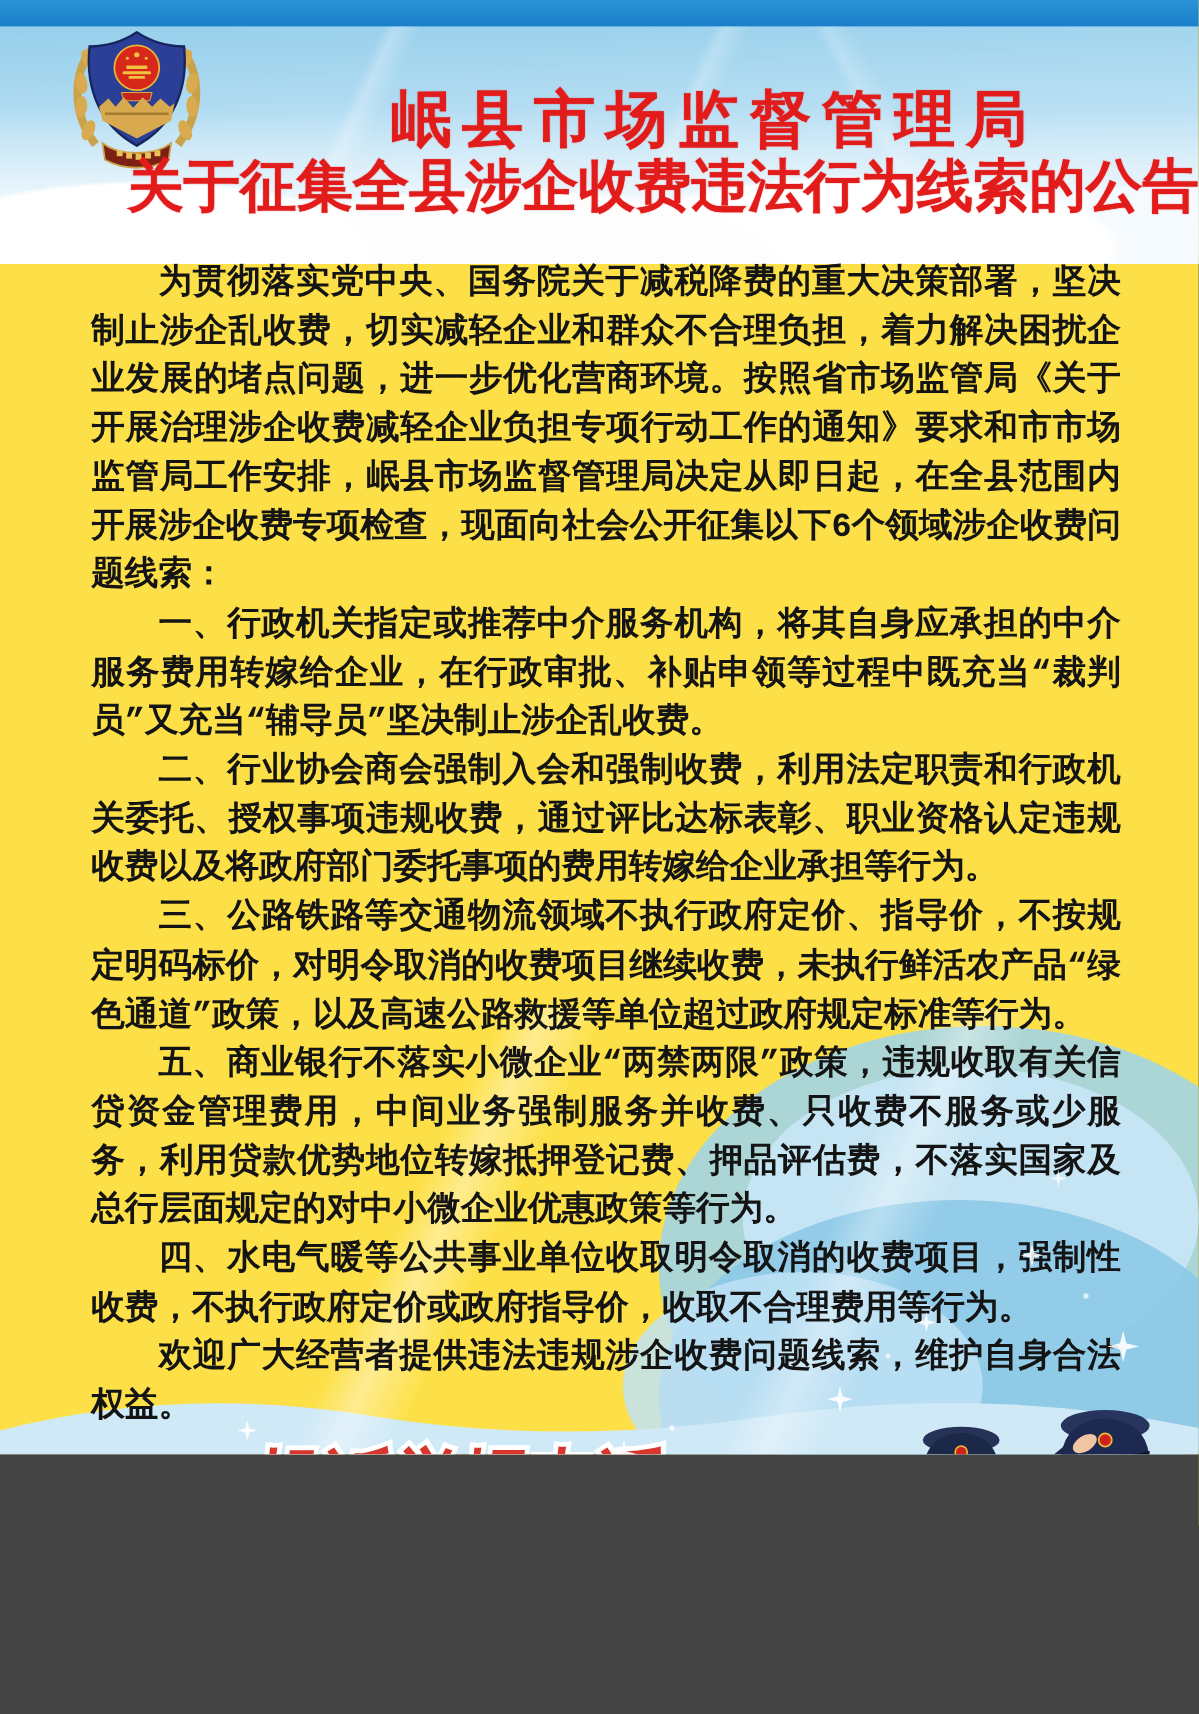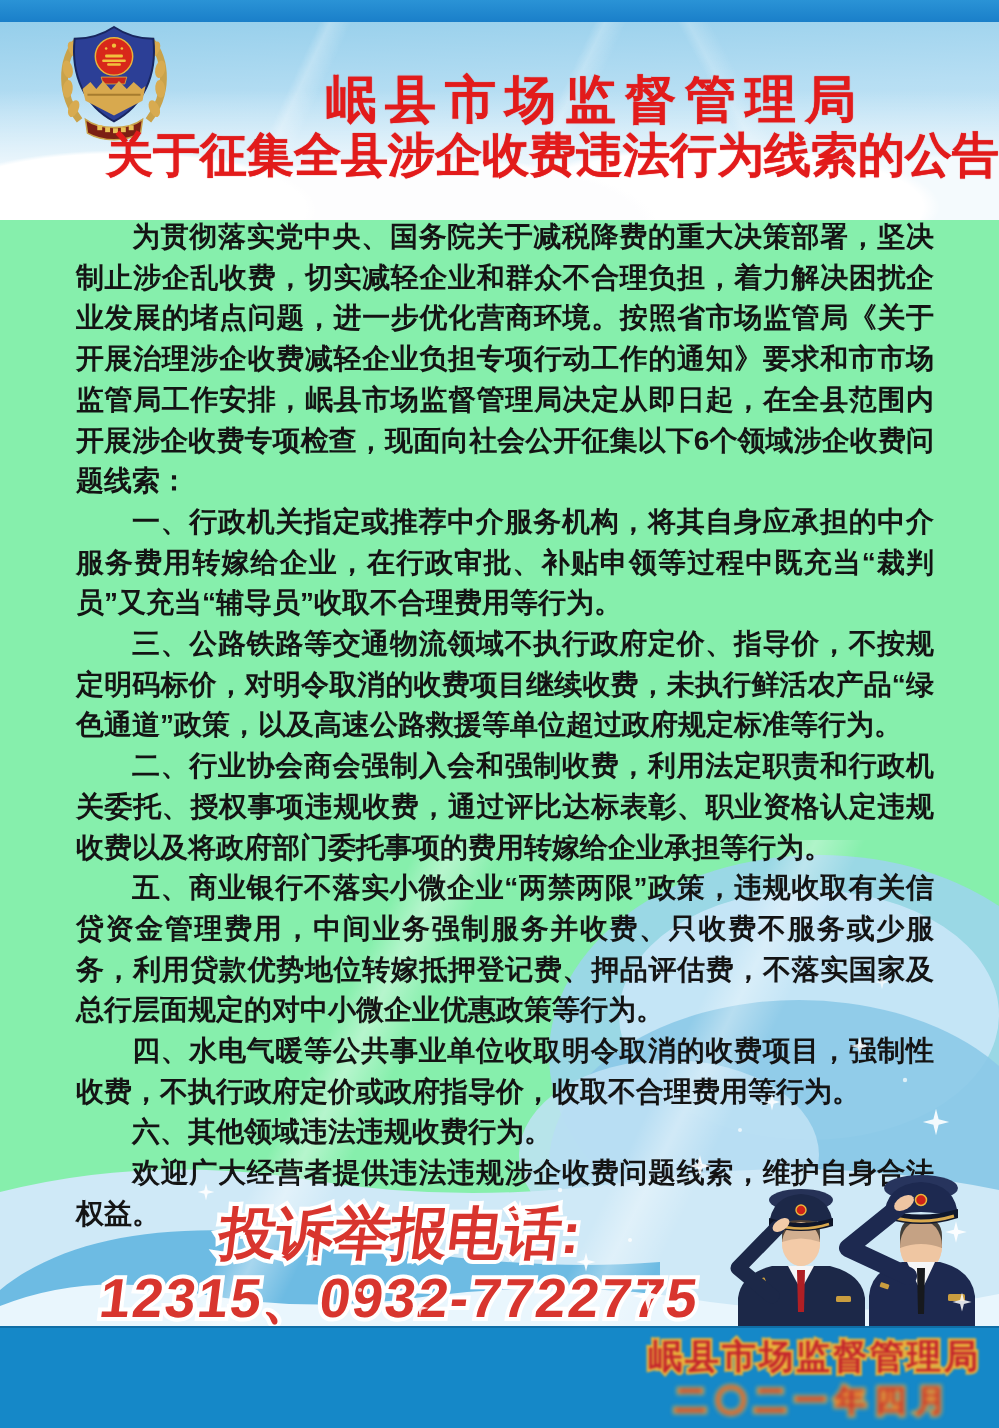--- a/index.html
+++ b/index.html
@@ -1,19 +1,19 @@
 <!DOCTYPE html>
 <html><head>
 <meta charset="utf-8">
 <style>
   html,body{margin:0;padding:0;background:#444;}
   .poster{
-    position:relative;width:999px;height:1428px;overflow:hidden;
-    background:#86efac;
-    font-family:Liberation Sans, sans-serif;
+    position:relative;width:999px;height:1212px;overflow:hidden;
+    background:#fde047;
+    font-family:Liberation Mono, monospace;
   }
   
   .top-strip{position:absolute;top:0;left:0;width:999px;height:22px;background:linear-gradient(#2a93d6,#1a7fc9);z-index:5;}
   .sky{
     position:absolute;top:0;left:0;width:999px;height:214px;z-index:1;
     background:linear-gradient(178deg,#8ecbe9 0%,#b6def3 45%,#d9eefb 100%);
   }
   .sky::before{ 
     content:"";position:absolute;inset:0;
     background:
@@ -165,26 +165,25 @@
         <rect x="72" y="105" width="5" height="5"></rect>
       <rect x="80" y="103" width="5" height="5"></rect>
     </g>
   </svg>
 
   <div class="title1">岷县市场监督管理局</div>
   <div class="title2">关于征集全县涉企收费违法行为线索的公告</div>
 
   <div class="body-text">
       <p>为贯彻落实党中央、国务院关于减税降费的重大决策部署，坚决制止涉企乱收费，切实减轻企业和群众不合理负担，着力解决困扰企业发展的堵点问题，进一步优化营商环境。按照省市场监管局《关于开展治理涉企收费减轻企业负担专项行动工作的通知》要求和市市场监管局工作安排，岷县市场监督管理局决定从即日起，在全县范围内开展涉企收费专项检查，现面向社会公开征集以下6个领域涉企收费问题线索：</p>
-      <p>一、行政机关指定或推荐中介服务机构，将其自身应承担的中介服务费用转嫁给企业，在行政审批、补贴申领等过程中既充当“裁判员”又充当“辅导员”收取不合理费用等行为。</p>
+      <p>一、行政机关指定或推荐中介服务机构，将其自身应承担的中介服务费用转嫁给企业，在行政审批、补贴申领等过程中既充当“裁判员”又充当“辅导员”坚决制止涉企乱收费。</p>
+      <p>二、行业协会商会强制入会和强制收费，利用法定职责和行政机关委托、授权事项违规收费，通过评比达标表彰、职业资格认定违规收费以及将政府部门委托事项的费用转嫁给企业承担等行为。</p>
       <p>三、公路铁路等交通物流领域不执行政府定价、指导价，不按规定明码标价，对明令取消的收费项目继续收费，未执行鲜活农产品“绿色通道”政策，以及高速公路救援等单位超过政府规定标准等行为。</p>
-      <p>二、行业协会商会强制入会和强制收费，利用法定职责和行政机关委托、授权事项违规收费，通过评比达标表彰、职业资格认定违规收费以及将政府部门委托事项的费用转嫁给企业承担等行为。</p>
       <p>五、商业银行不落实小微企业“两禁两限”政策，违规收取有关信贷资金管理费用，中间业务强制服务并收费、只收费不服务或少服务，利用贷款优势地位转嫁抵押登记费、押品评估费，不落实国家及总行层面规定的对中小微企业优惠政策等行为。</p>
       <p>四、水电气暖等公共事业单位收取明令取消的收费项目，强制性收费，不执行政府定价或政府指导价，收取不合理费用等行为。</p>
-      <p>六、其他领域违法违规收费行为。</p>
       <p>欢迎广大经营者提供违法违规涉企收费问题线索，维护自身合法权益。</p>
     </div>
 
   <div class="hotline-label">投诉举报电话:</div>
   <div class="hotline-numbers">12315、0932-7722775</div>
 
   <svg class="officers" viewBox="0 0 323 172" aria-hidden="true">
 
     <g>
       <ellipse cx="245" cy="90" rx="21" ry="26" fill="#efc5a2"></ellipse>

